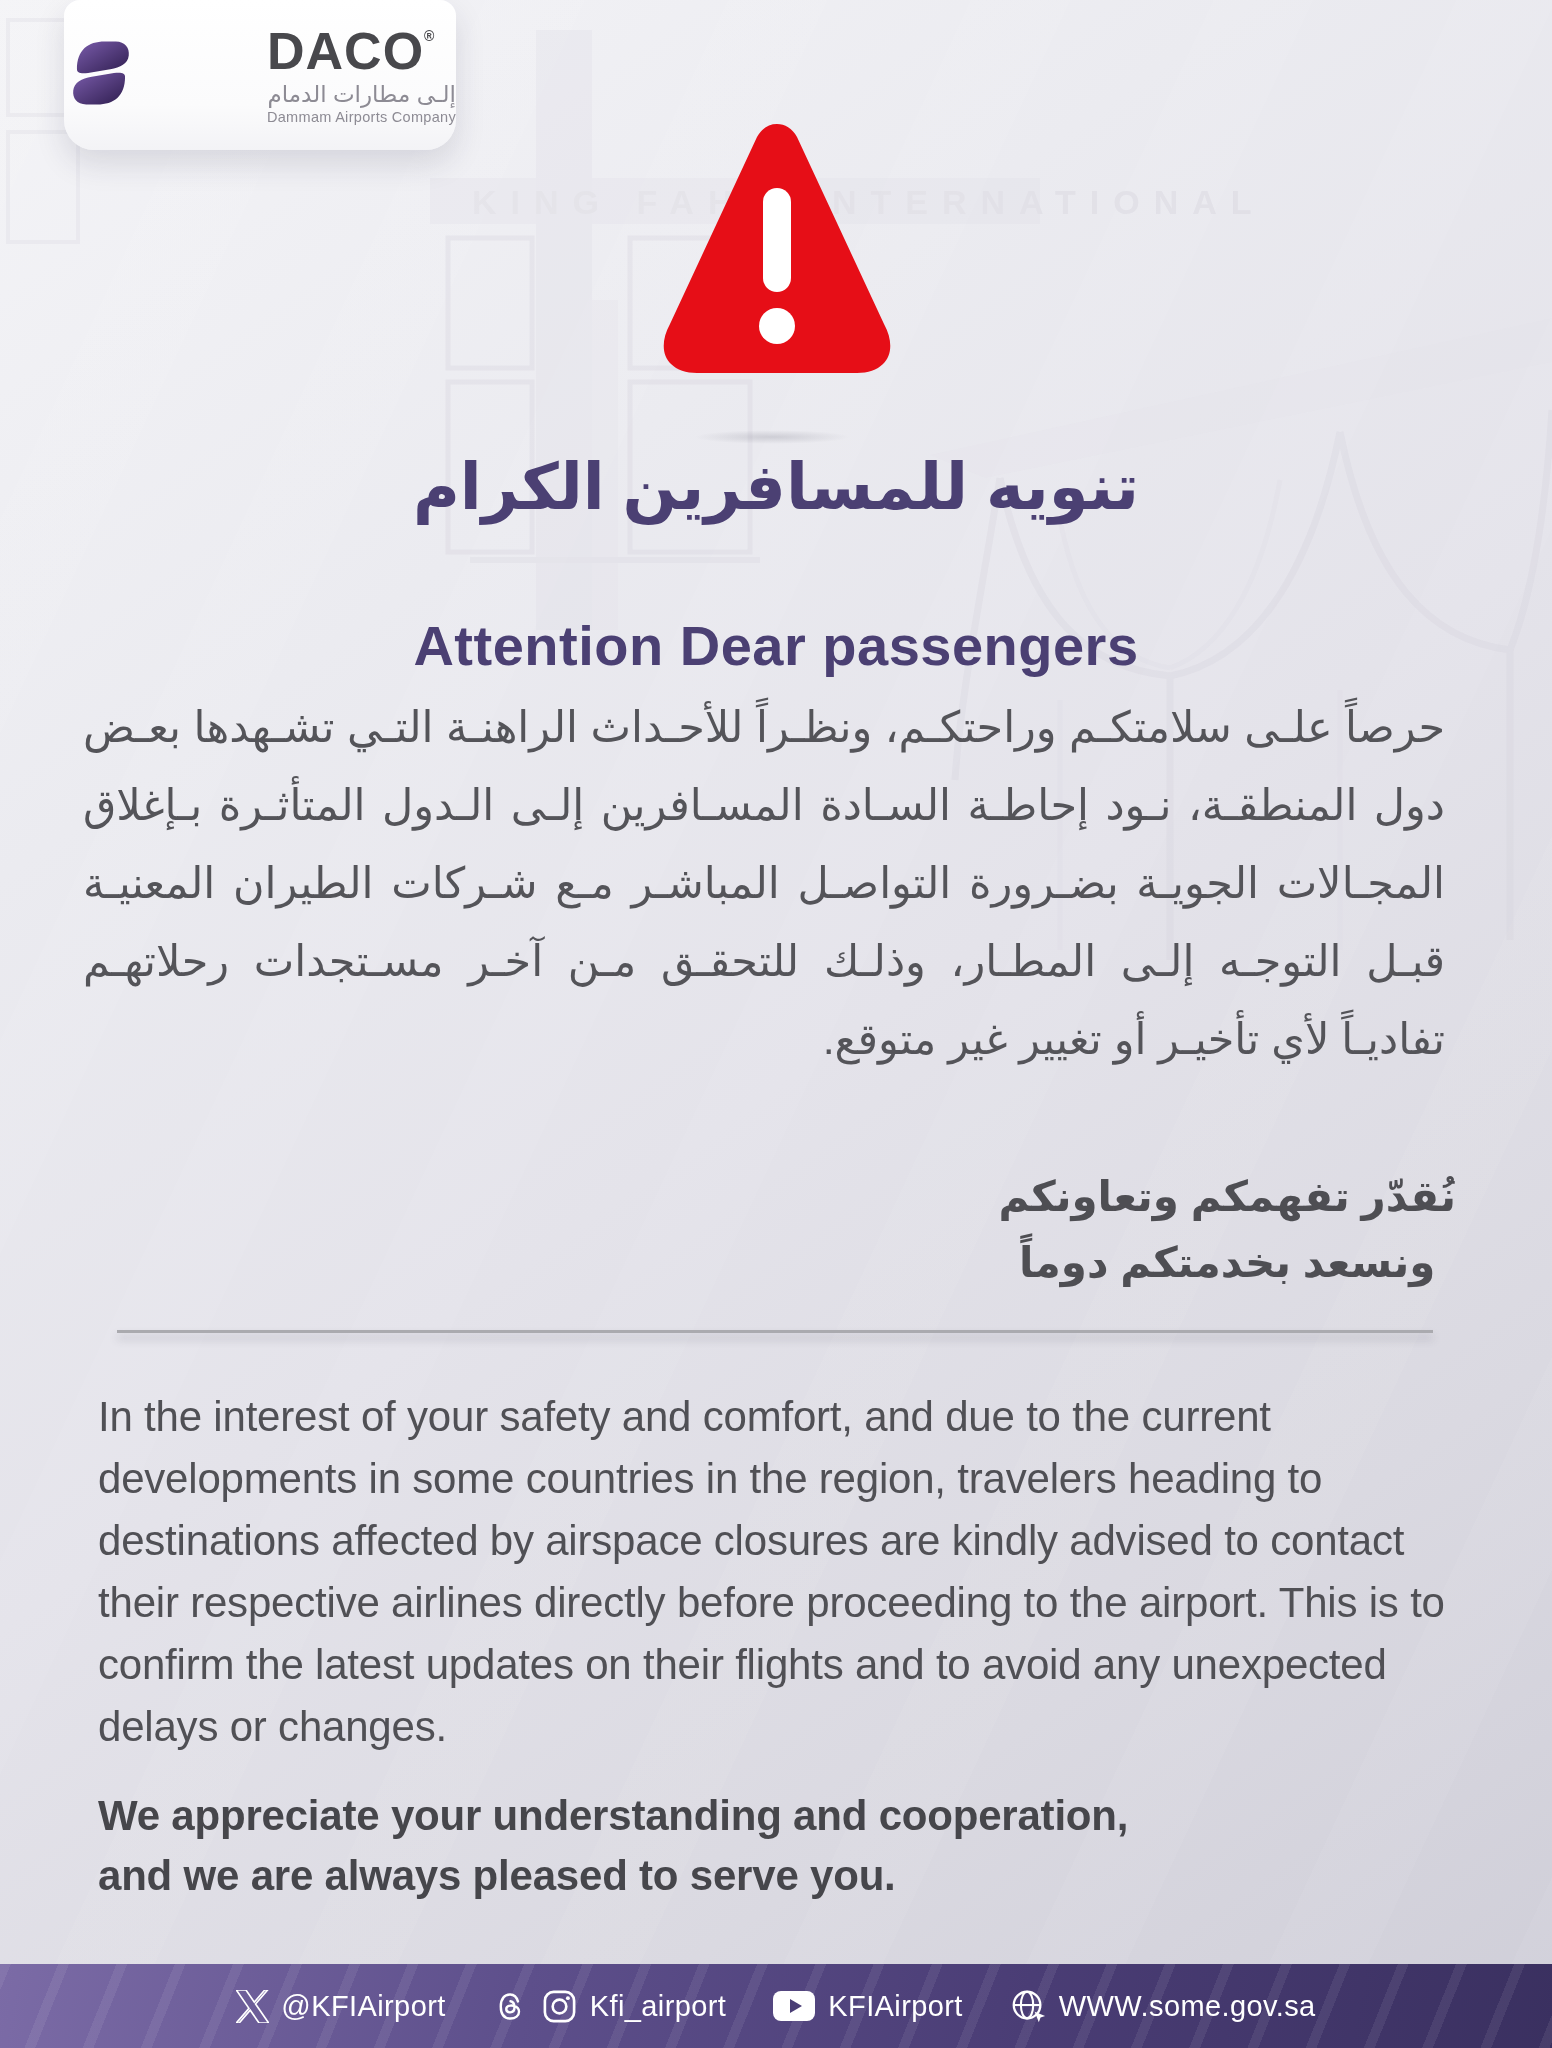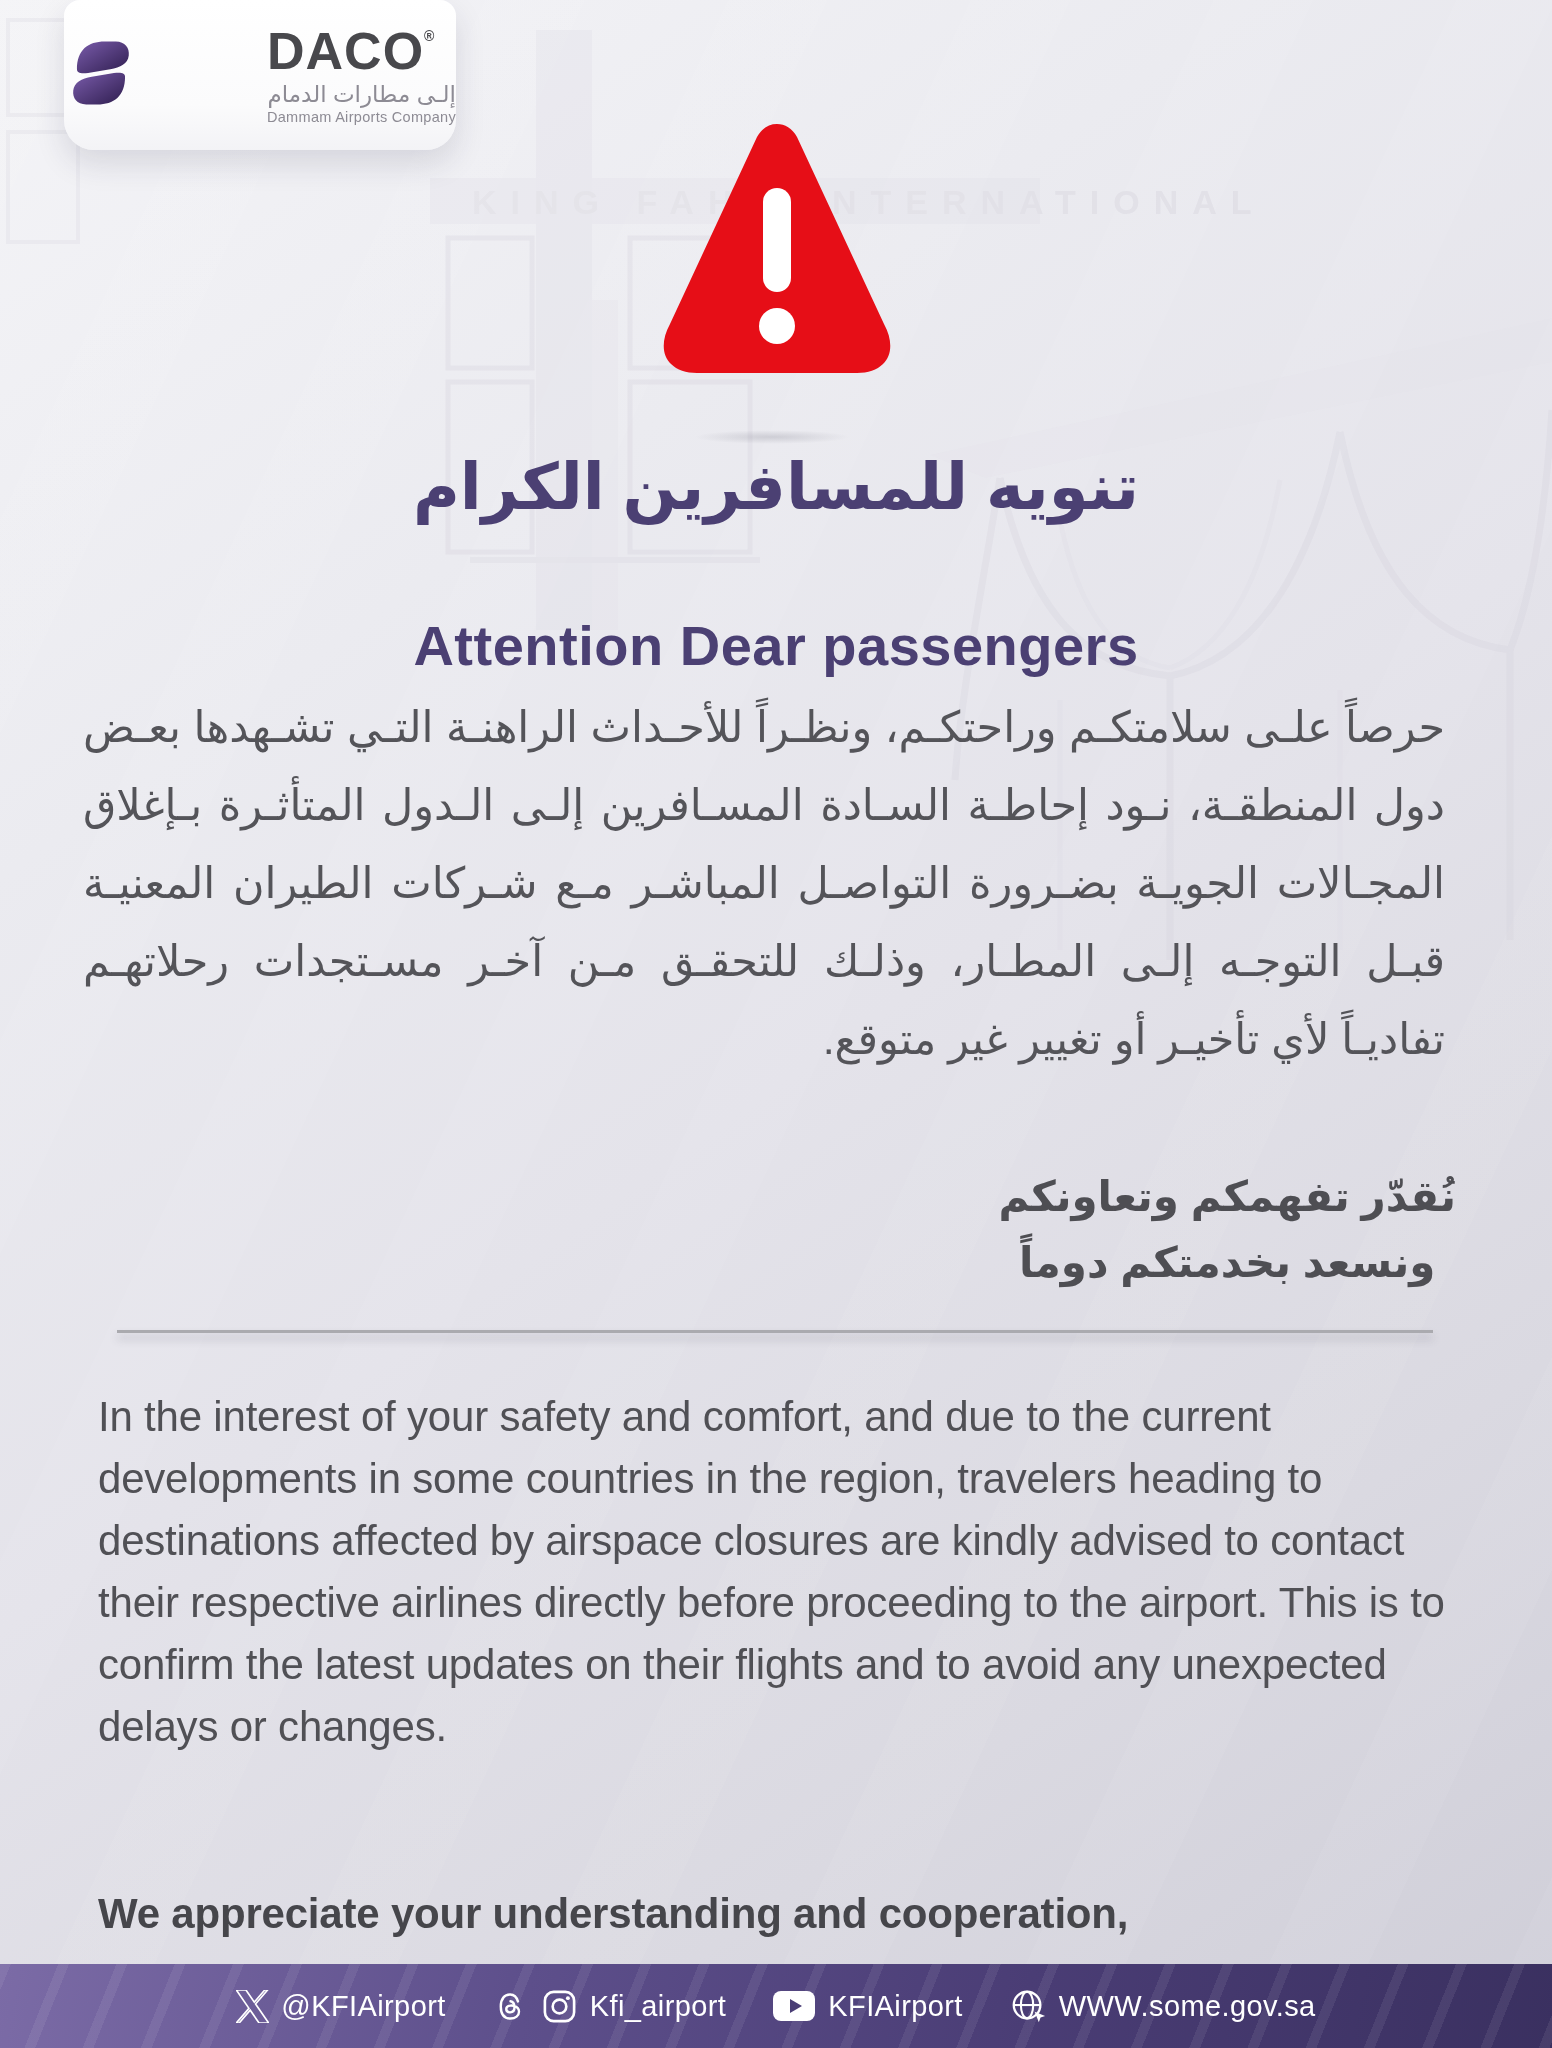--- a/index.html
+++ b/index.html
@@ -44,21 +44,21 @@
   .para-ar{position:absolute;right:107px;top:688px;width:1362px;direction:rtl;
     text-align:justify;font-size:43px;line-height:78px;color:#545459;}
   .close-ar{position:absolute;right:96px;top:1164px;direction:rtl;text-align:center;
     font-size:42px;line-height:66px;font-weight:bold;color:#4e4e53;}
   
   .divider{position:absolute;left:117px;top:1330px;width:1316px;height:3px;background:#aaaaaf;
     box-shadow:0 6px 9px rgba(70,70,90,.28);}
   
   .para-en{position:absolute;left:98px;top:1386px;width:1360px;
     font-size:42px;line-height:62px;color:#505055;letter-spacing:-.2px;}
-  .close-en{position:absolute;left:98px;top:1884px;
+  .close-en{position:absolute;left:98px;top:1786px;
     font-size:42px;line-height:60px;font-weight:bold;color:#46464b;letter-spacing:-.2px;}
   
   .footer{
     position:absolute;left:0;bottom:0;width:1552px;height:84px;
     background:linear-gradient(100deg,#7b6ba6 0%,#5d4f8b 34%,#4a3d75 66%,#3a3060 100%);
     display:flex;align-items:center;justify-content:center;gap:46px;color:#ffffff;
   }
   .footer::before{
     content:"";position:absolute;inset:0;pointer-events:none;
     background:repeating-linear-gradient(112deg,rgba(255,255,255,.07) 0 10px,rgba(255,255,255,0) 10px 54px);
@@ -144,20 +144,21 @@
   <div class="close-ar" dir="rtl">
     <div>نُقدّر تفهمكم وتعاونكم</div>
     <div>ونسعد بخدمتكم دوماً</div>
   </div>
 
   <div class="divider"></div>
 
   <div class="para-en">In the interest of your safety and comfort, and due to the current developments in some countries in the region, travelers heading to destinations affected by airspace closures are kindly advised to contact their respective airlines directly before proceeding to the airport. This is to confirm the latest updates on their flights and to avoid any unexpected delays or changes.</div>
   <div class="close-en">
     <div>We appreciate your understanding and cooperation,</div>
+    <div>and we are always pleased to serve you.</div>
   </div>
 
   <div class="footer">
 
     <div class="f-item">
       <svg width="33" height="33" viewBox="0 0 1200 1227" aria-hidden="true">
         <path d="M714 519 L1160 0 H1055 L667 451 L357 0 H0 L468 682 L0 1226 H106 L515 750 L843 1226 H1200 Z" fill="none" stroke="#ffffff" stroke-width="62"></path>
       </svg>
       <span>@KFIAirport</span>
     </div>

